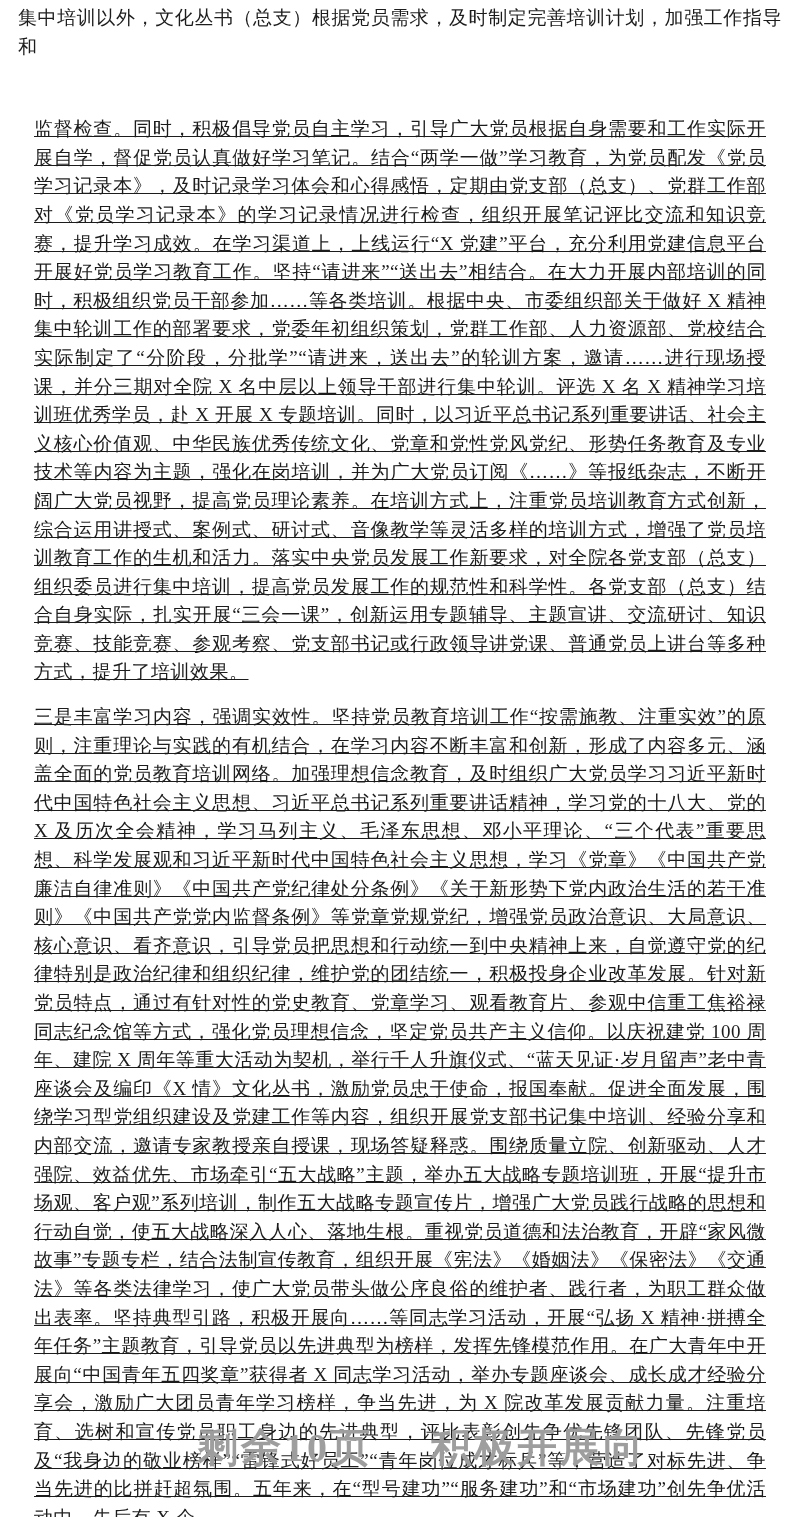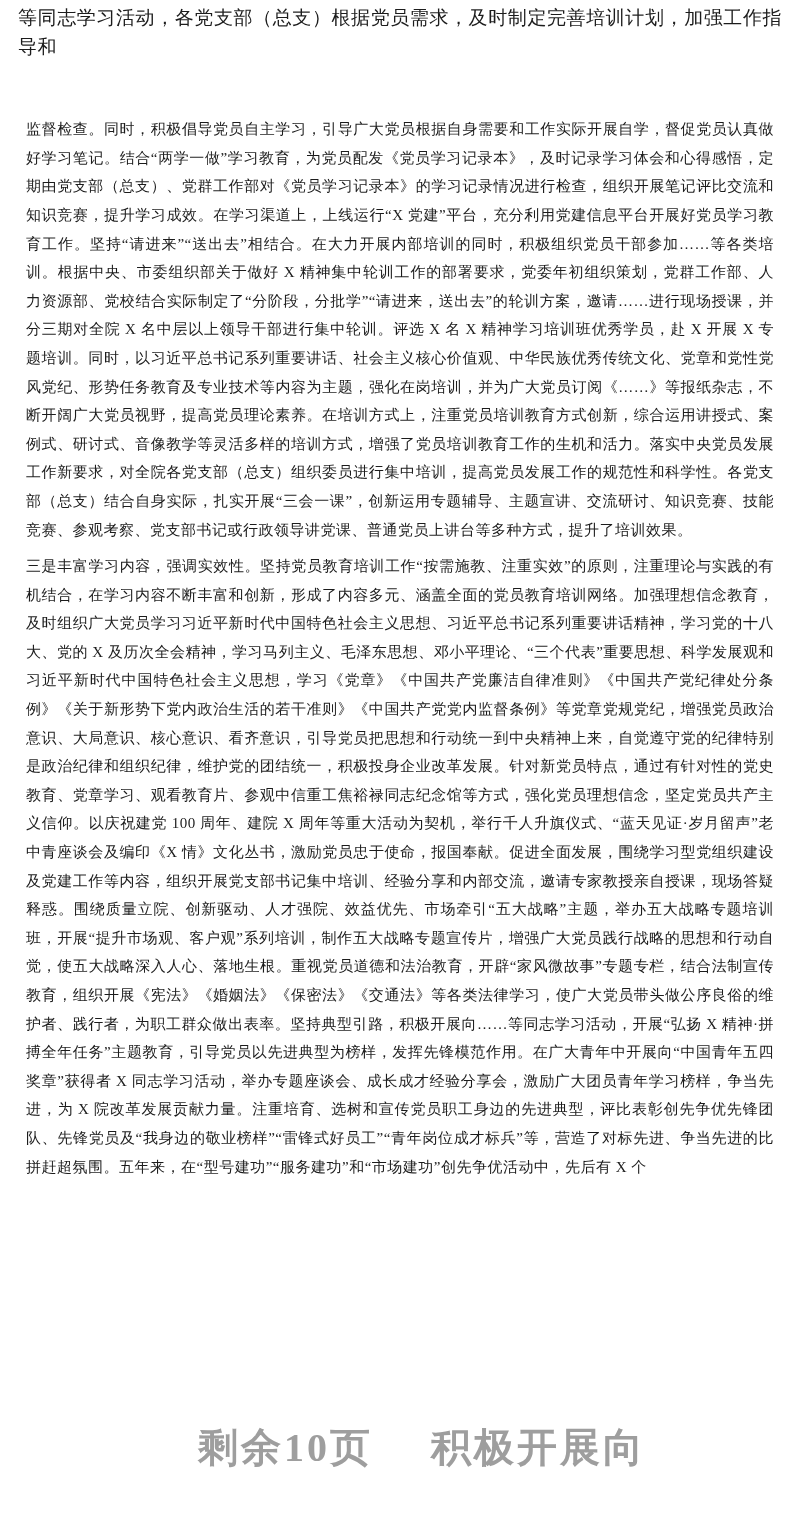--- a/index.html
+++ b/index.html
@@ -23,26 +23,27 @@
   }
   .topline {
     margin: 0 0 54px 0;
     font-size: 19px;
     line-height: 28.6px;
     text-align: justify;
     text-justify: inter-ideograph;
     letter-spacing: 0.5px;
   }
   .para {
-    margin: 8px;
-    font-size: 15px;
+    margin: 16px;
+    font-size: 19px;
     line-height: 28.6px;
     text-align: justify;
     text-justify: inter-ideograph;
     letter-spacing: 0.5px;
+    text-decoration: underline;
   }
   .para + .para {
     margin-top: 2px;
   }
   .footer-banner {
     position: absolute;
     left: 0;
     right: 0;
     bottom: 42px;
     display: flex;
@@ -55,21 +56,21 @@
     letter-spacing: 3px;
     user-select: none;
     padding-left: 44px;
   }
 </style>
 </head>
 <body>
 
 <div class="page">
 
-  <p class="topline">等同志学习活动，各党支部（总支）根据党员需求，及时制定完善培训计划，加强工作指导和</p>
+  <p class="topline">集中培训以外，文化丛书（总支）根据党员需求，及时制定完善培训计划，加强工作指导和</p>
 
   <p class="para">监督检查。同时，积极倡导党员自主学习，引导广大党员根据自身需要和工作实际开展自学，督促党员认真做好学习笔记。结合“两学一做”学习教育，为党员配发《党员学习记录本》，及时记录学习体会和心得感悟，定期由党支部（总支）、党群工作部对《党员学习记录本》的学习记录情况进行检查，组织开展笔记评比交流和知识竞赛，提升学习成效。在学习渠道上，上线运行“X 党建”平台，充分利用党建信息平台开展好党员学习教育工作。坚持“请进来”“送出去”相结合。在大力开展内部培训的同时，积极组织党员干部参加……等各类培训。根据中央、市委组织部关于做好 X 精神集中轮训工作的部署要求，党委年初组织策划，党群工作部、人力资源部、党校结合实际制定了“分阶段，分批学”“请进来，送出去”的轮训方案，邀请……进行现场授课，并分三期对全院 X 名中层以上领导干部进行集中轮训。评选 X 名 X 精神学习培训班优秀学员，赴 X 开展 X 专题培训。同时，以习近平总书记系列重要讲话、社会主义核心价值观、中华民族优秀传统文化、党章和党性党风党纪、形势任务教育及专业技术等内容为主题，强化在岗培训，并为广大党员订阅《……》等报纸杂志，不断开阔广大党员视野，提高党员理论素养。在培训方式上，注重党员培训教育方式创新，综合运用讲授式、案例式、研讨式、音像教学等灵活多样的培训方式，增强了党员培训教育工作的生机和活力。落实中央党员发展工作新要求，对全院各党支部（总支）组织委员进行集中培训，提高党员发展工作的规范性和科学性。各党支部（总支）结合自身实际，扎实开展“三会一课”，创新运用专题辅导、主题宣讲、交流研讨、知识竞赛、技能竞赛、参观考察、党支部书记或行政领导讲党课、普通党员上讲台等多种方式，提升了培训效果。</p>
 
   <p class="para">三是丰富学习内容，强调实效性。坚持党员教育培训工作“按需施教、注重实效”的原则，注重理论与实践的有机结合，在学习内容不断丰富和创新，形成了内容多元、涵盖全面的党员教育培训网络。加强理想信念教育，及时组织广大党员学习习近平新时代中国特色社会主义思想、习近平总书记系列重要讲话精神，学习党的十八大、党的 X 及历次全会精神，学习马列主义、毛泽东思想、邓小平理论、“三个代表”重要思想、科学发展观和习近平新时代中国特色社会主义思想，学习《党章》《中国共产党廉洁自律准则》《中国共产党纪律处分条例》《关于新形势下党内政治生活的若干准则》《中国共产党党内监督条例》等党章党规党纪，增强党员政治意识、大局意识、核心意识、看齐意识，引导党员把思想和行动统一到中央精神上来，自觉遵守党的纪律特别是政治纪律和组织纪律，维护党的团结统一，积极投身企业改革发展。针对新党员特点，通过有针对性的党史教育、党章学习、观看教育片、参观中信重工焦裕禄同志纪念馆等方式，强化党员理想信念，坚定党员共产主义信仰。以庆祝建党 100 周年、建院 X 周年等重大活动为契机，举行千人升旗仪式、“蓝天见证·岁月留声”老中青座谈会及编印《X 情》文化丛书，激励党员忠于使命，报国奉献。促进全面发展，围绕学习型党组织建设及党建工作等内容，组织开展党支部书记集中培训、经验分享和内部交流，邀请专家教授亲自授课，现场答疑释惑。围绕质量立院、创新驱动、人才强院、效益优先、市场牵引“五大战略”主题，举办五大战略专题培训班，开展“提升市场观、客户观”系列培训，制作五大战略专题宣传片，增强广大党员践行战略的思想和行动自觉，使五大战略深入人心、落地生根。重视党员道德和法治教育，开辟“家风微故事”专题专栏，结合法制宣传教育，组织开展《宪法》《婚姻法》《保密法》《交通法》等各类法律学习，使广大党员带头做公序良俗的维护者、践行者，为职工群众做出表率。坚持典型引路，积极开展向……等同志学习活动，开展“弘扬 X 精神·拼搏全年任务”主题教育，引导党员以先进典型为榜样，发挥先锋模范作用。在广大青年中开展向“中国青年五四奖章”获得者 X 同志学习活动，举办专题座谈会、成长成才经验分享会，激励广大团员青年学习榜样，争当先进，为 X 院改革发展贡献力量。注重培育、选树和宣传党员职工身边的先进典型，评比表彰创先争优先锋团队、先锋党员及“我身边的敬业榜样”“雷锋式好员工”“青年岗位成才标兵”等，营造了对标先进、争当先进的比拼赶超氛围。五年来，在“型号建功”“服务建功”和“市场建功”创先争优活动中，先后有 X 个</p>
 
   <div class="footer-banner">
     <span>剩余10页</span>
     <span>积极开展向</span>
   </div>
 

